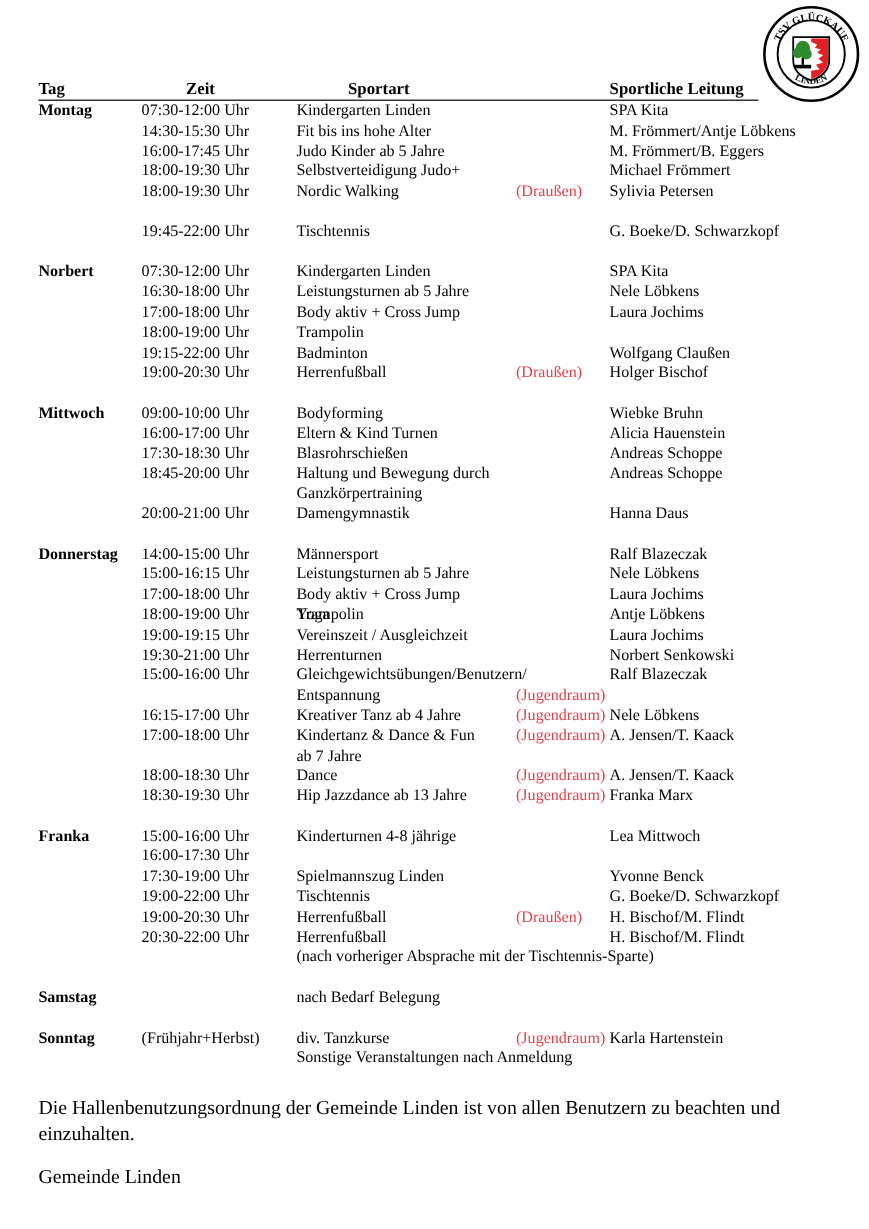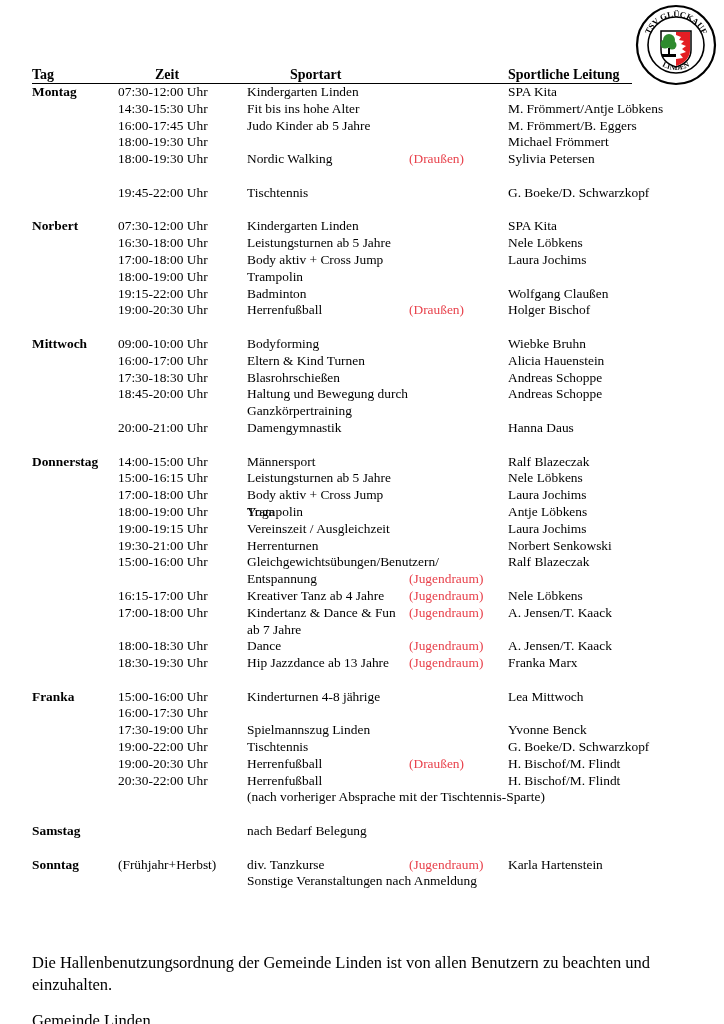--- a/index.html
+++ b/index.html
@@ -23,27 +23,27 @@
     .schedule { position: absolute; left: 32px; top: 84px; width: 680px; }
     .day-block { margin-bottom: 16.8px; }
     .row { position: relative; min-height: 16.8px; line-height: 16.8px; }
     .row.gap { margin-top: 16.8px; }
     .c { position: absolute; top: 0; white-space: nowrap; }
     .c-day { left: 0; font-weight: bold; }
     .c-time { left: 86px; }
     .c-sport { left: 215px; white-space: normal; width: 185px; }
     .c-sport.wide { width: 260px; }
     .c-sport.full { width: 460px; }
-    .c-loc { left: 377px; color: #e8414b; }
+    .c-loc { left: 398px; color: #e8414b; }
     .c-lead { left: 476px; }
     .row.tall { min-height: 33.6px; }
 
     .note {
       position: absolute; left: 32px; width: 670px;
-      font-size: 16.5px; line-height: 22px; margin-top: 40px;
+      font-size: 16.5px; line-height: 22px;
     }
     .note1 { top: 912px; }
     .note2 { top: 970px; }
   </style>
 </head>
 <body>
 
 <svg class="logo" viewBox="0 0 82 82">
   <circle cx="41" cy="41" r="39" fill="#fff" stroke="#000" stroke-width="2.2"></circle>
   <circle cx="41" cy="41" r="28" fill="#fff" stroke="#000" stroke-width="1.6"></circle>
@@ -91,20 +91,21 @@
         <span class="c c-sport"><span>Fit bis ins hohe Alter</span></span>
         <span class="c c-lead">M. Frömmert/Antje Löbkens</span>
       </div>
       <div class="row">
         <span class="c c-time">16:00-17:45 Uhr</span>
         <span class="c c-sport"><span>Judo Kinder ab 5 Jahre</span></span>
         <span class="c c-lead">M. Frömmert/B. Eggers</span>
       </div>
       <div class="row">
         <span class="c c-time">18:00-19:30 Uhr</span>
+        <span class="c c-sport"><span>Selbstverteidigung Judo+</span></span>
         <span class="c c-lead">Michael Frömmert</span>
       </div>
       <div class="row">
         <span class="c c-time">18:00-19:30 Uhr</span>
         <span class="c c-sport"><span>Nordic Walking</span></span>
         <span class="c c-loc">(Draußen)</span>
         <span class="c c-lead">Sylivia Petersen</span>
       </div>
       <div class="row gap">
         <span class="c c-time">19:45-22:00 Uhr</span>

